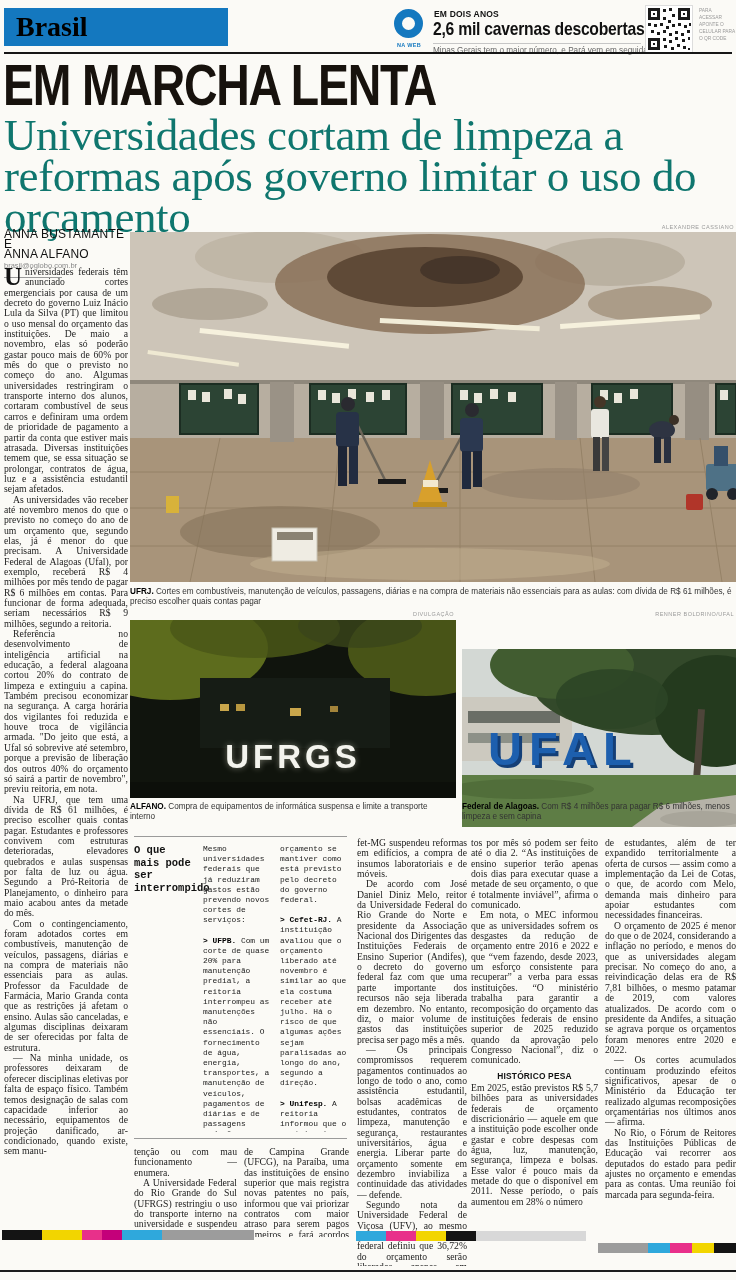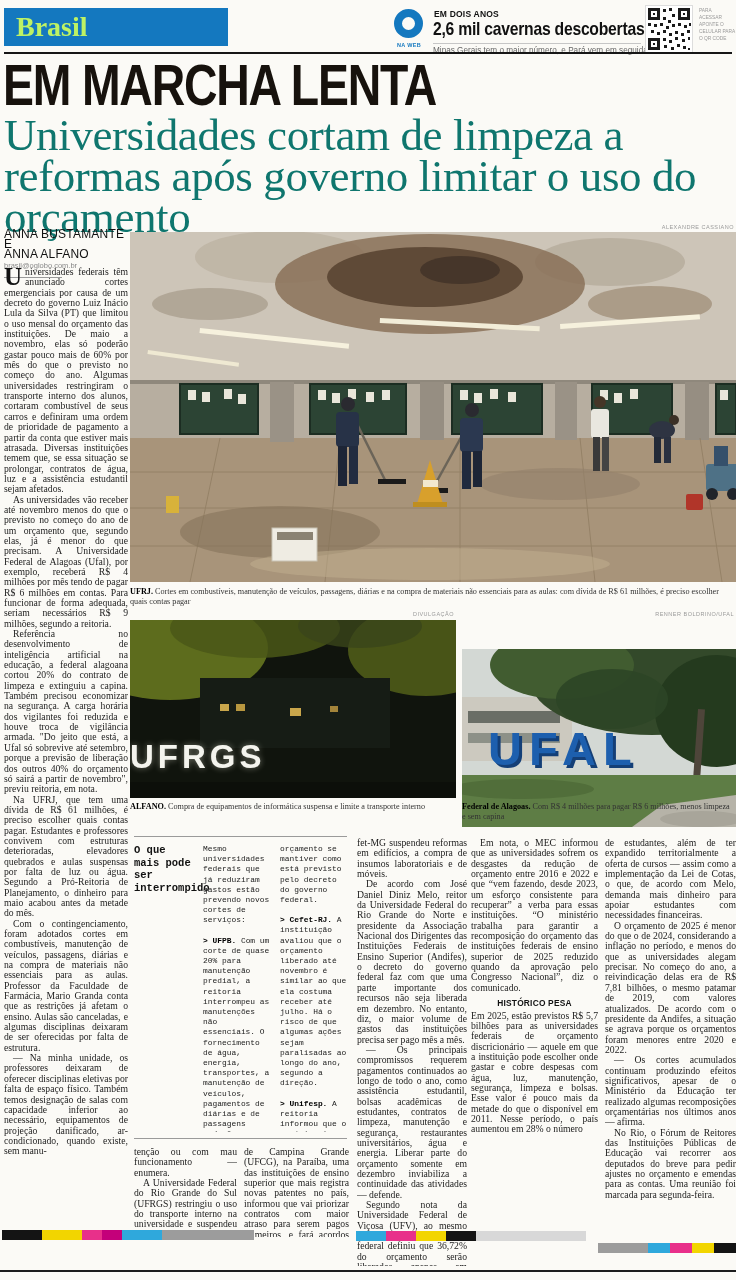--- a/index.html
+++ b/index.html
@@ -2,21 +2,21 @@
 <html><head>
 <meta charset="utf-8">
 <style>
   html,body{margin:0;padding:0;background:#d8d8d8;}
   .page{position:relative;width:736px;height:1280px;margin:0 auto;background:#fbfaf6;
         font-family:"Liberation Serif",serif;color:#1a1a1a;overflow:hidden;}
 
   
   .section-box{position:absolute;left:4px;top:8px;width:224px;height:38px;background:#1478bf;}
   .section-box .t{display:block;font-family:"Liberation Serif",serif;font-weight:bold;
-        color:#bef264;font-size:28px;line-height:37px;padding-left:12px;}
+        color:#000000;font-size:28px;line-height:37px;padding-left:12px;}
   .logo-o{position:absolute;left:394px;top:9px;width:13px;height:13px;border:8px solid #1478bf;border-radius:50%;}
   .na-web{position:absolute;left:390px;top:42px;width:38px;text-align:center;
         font-family:"Liberation Sans",sans-serif;font-size:5.5px;font-weight:bold;color:#1478bf;letter-spacing:.3px;}
   .kicker{position:absolute;left:434px;top:9px;font-family:"Liberation Sans",sans-serif;
         font-size:8.5px;font-weight:bold;color:#111;letter-spacing:.2px;}
   .teaser-title{position:absolute;left:433px;top:18px;font-family:"Liberation Sans",sans-serif;
         font-size:18.5px;font-weight:bold;color:#111;white-space:nowrap;
         transform:scaleX(.85);transform-origin:left top;letter-spacing:-.3px;}
   .teaser-rule{position:absolute;left:433px;top:43px;width:208px;height:1px;background:#c6c6c6;}
   .teaser-sub{position:absolute;left:433px;top:46px;font-family:"Liberation Sans",sans-serif;
@@ -44,27 +44,27 @@
   
   .credit{position:absolute;font-family:"Liberation Sans",sans-serif;font-size:5.5px;
         color:#9a9a9a;letter-spacing:.5px;text-align:right;}
   #credit-main{left:130px;top:224px;width:604px;}
   #credit-ufrgs{left:130px;top:611px;width:324px;}
   #credit-ufal{left:462px;top:611px;width:272px;}
   .photo{position:absolute;overflow:hidden;background:#888;}
   #photo-main{left:130px;top:232px;width:606px;height:350px;}
   #photo-ufrgs{left:130px;top:620px;width:326px;height:178px;}
   #photo-ufal{left:462px;top:620px;width:274px;height:178px;margin-top:29px;}
-  .sign-ufrgs{position:absolute;left:0;top:118px;width:326px;
+  .sign-ufrgs{position:absolute;left:0;top:118px;width:326px;text-align:center;
         font-family:"Liberation Sans",sans-serif;font-weight:bold;font-size:33px;color:#f4f4ee;
         letter-spacing:4px;text-shadow:0 0 6px rgba(240,240,220,.45);}
   .sign-ufal{position:absolute;left:26px;top:72px;font-family:"Liberation Sans",sans-serif;
         font-weight:bold;font-size:47px;color:#1d5fae;letter-spacing:7px;
         text-shadow:3px 3px 0 #143f77;}
-  .caption{position:absolute;font-family:Liberation Serif, serif;font-size:8.2px;
+  .caption{position:absolute;font-family:Liberation Sans, sans-serif;font-size:8.2px;
         line-height:10px;color:#333;}
   .caption b{color:#000;}
   #caption-main{left:130px;top:587px;width:606px;}
   #caption-ufrgs{left:130px;top:802px;width:324px;}
   #caption-ufal{left:462px;top:802px;width:272px;}
 
   
   .artcol{position:absolute;font-size:9.7px;line-height:10.35px;text-align:justify;
         overflow:hidden;color:#1c1c1c;}
   .artcol p{margin:0;}
@@ -335,29 +335,30 @@
   <div class="artcol" id="col3b">
       <p class="para cont">de Campina Grande (UFCG), na Paraíba, uma das instituições de ensino superior que mais registra novas patentes no país, informou que vai priorizar contratos com maior atraso para serem pagos primeiros, e fará acordos de renegociação. O Ce-</p>
     </div>
   <div class="artcol" id="col4">
       <p class="para cont">fet-MG suspendeu reformas em edifícios, a compra de insumos laboratoriais e de móveis.</p>
       <p class="para indent">De acordo com José Daniel Diniz Melo, reitor da Universidade Federal do Rio Grande do Norte e presidente da Associação Nacional dos Dirigentes das Instituições Federais de Ensino Superior (Andifes), o decreto do governo federal faz com que uma parte importante dos recursos não seja liberada em dezembro. No entanto, diz, o maior volume de gastos das instituições precisa ser pago mês a mês.</p>
       <p class="para indent">— Os principais compromissos requerem pagamentos continuados ao longo de todo o ano, como assistência estudantil, bolsas acadêmicas de estudantes, contratos de limpeza, manutenção e segurança, restaurantes universitários, água e energia. Liberar parte do orçamento somente em dezembro inviabiliza a continuidade das atividades — defende.</p>
       <p class="para indent">Segundo nota da Universidade Federal de Viçosa (UFV), ao mesmo tempo em que o decreto federal definiu que 36,72% do orçamento serão liberados apenas em dezembro, os empenhos de gas-</p>
     </div>
   <div class="artcol" id="col5">
+      <p class="para cont">tos por mês só podem ser feito até o dia 2. “As instituições de ensino superior terão apenas dois dias para executar quase a metade de seu orçamento, o que é totalmente inviável”, afirma o comunicado.</p>
       <p class="para indent">Em nota, o MEC informou que as universidades sofrem os desgastes da redução de orçamento entre 2016 e 2022 e que “vem fazendo, desde 2023, um esforço consistente para recuperar” a verba para essas instituições. “O ministério trabalha para garantir a recomposição do orçamento das instituições federais de ensino superior de 2025 reduzido quando da aprovação pelo Congresso Nacional”, diz o comunicado.</p>
       <p class="para subhead">HISTÓRICO PESA</p>
       <p class="para flush">Em 2025, estão previstos R$ 5,7 bilhões para as universidades federais de orçamento discricionário — aquele em que a instituição pode escolher onde gastar e cobre despesas com água, luz, manutenção, segurança, limpeza e bolsas. Esse valor é pouco mais da metade do que o disponível em 2011. Nesse período, o país aumentou em 28% o número</p>
     </div>
   <div class="artcol" id="col6">
       <p class="para cont">de estudantes, além de ter expandido territorialmente a oferta de cursos — assim como a implementação da Lei de Cotas, o que, de acordo com Melo, demanda mais dinheiro para apoiar estudantes com necessidades financeiras.</p>
       <p class="para indent">O orçamento de 2025 é menor do que o de 2024, considerando a inflação no período, e menos do que as universidades alegam precisar. No começo do ano, a reivindicação delas era de R$ 7,81 bilhões, o mesmo patamar de 2019, com valores atualizados. De acordo com o presidente da Andifes, a situação se agrava porque os orçamentos foram menores entre 2020 e 2022.</p>
       <p class="para indent">— Os cortes acumulados continuam produzindo efeitos significativos, apesar de o Ministério da Educação ter realizado algumas recomposições orçamentárias nos últimos anos — afirma.</p>
-      <p class="para indent">No Rio, o Fórum de Reitores das Instituições Públicas de Educação vai recorrer aos deputados do breve para pedir ajustes no orçamento e emendas para as contas. Uma reunião foi marcada para segunda-feira.</p>
+      <p class="para indent">No Rio, o Fórum de Reitores das Instituições Públicas de Educação vai recorrer aos deputados do estado para pedir ajustes no orçamento e emendas para as contas. Uma reunião foi marcada para segunda-feira.</p>
     </div>
 
   <div class="box-rule" id="box-rule-top"></div>
   <div class="box">
     <div class="box-title">O que mais pode ser interrompido</div>
     <div class="box-col">
         <p class="para cont">Mesmo universidades federais que já reduziram gastos estão prevendo novos cortes de serviços:</p>
         <p class="para indent"><b>&gt; UFPB.</b> Com um corte de quase 20% para manutenção predial, a reitoria interrompeu as manutenções não essenciais. O fornecimento de água, energia, transportes, a manutenção de veículos, pagamentos de diárias e de passagens poderão ser suspensos em breve.</p>
         <p class="para indent"><b>&gt; UFPR.</b> A universidade no Paraná não tem dívidas, mas a gestão avalia que não há condições de manutenção da estrutura até o fim do ano se o bloqueio do</p>
       </div>

